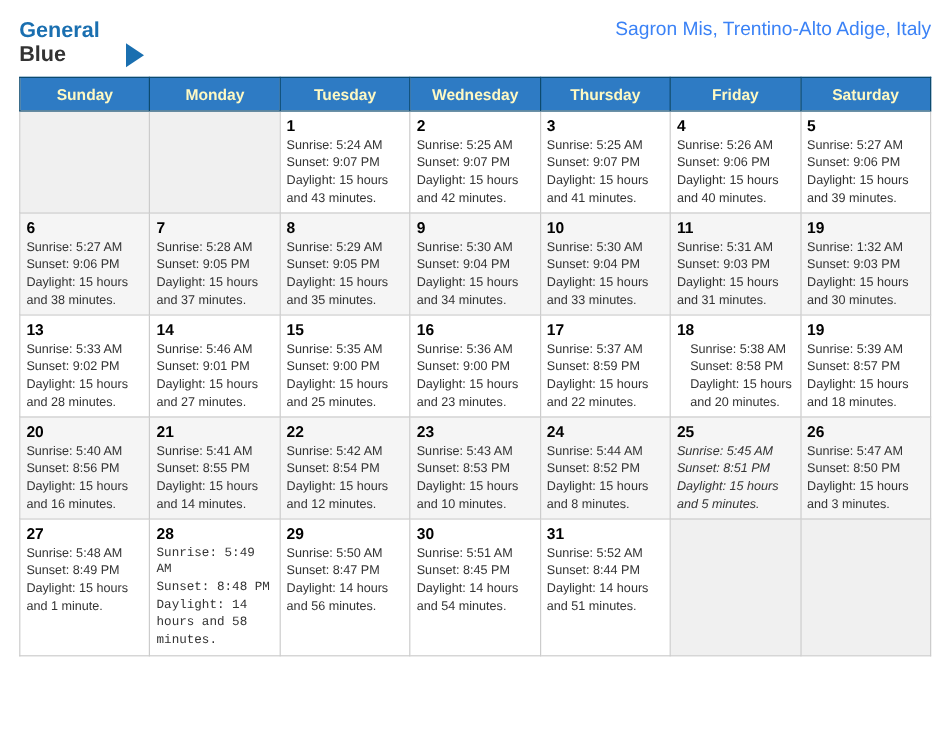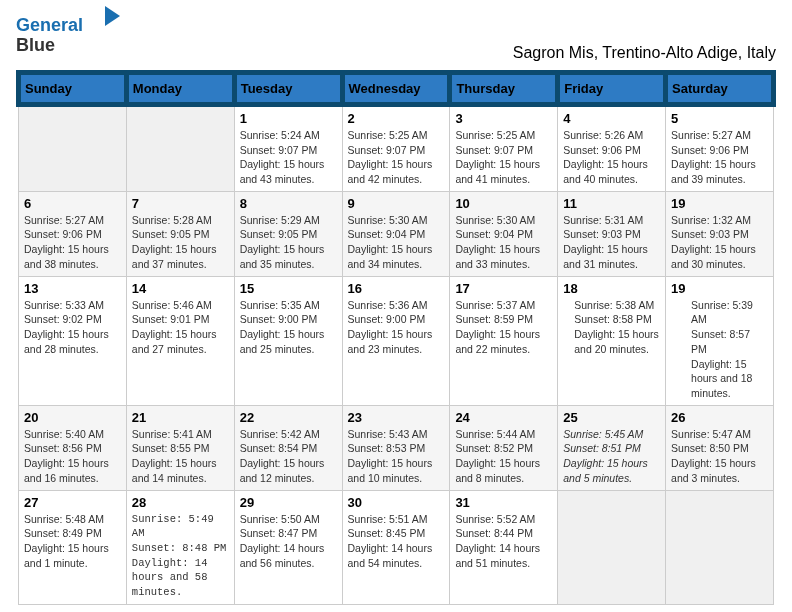--- a/index.html
+++ b/index.html
@@ -31,37 +31,36 @@
     .title-block {
       text-align: right;
     }
     .month-title {
       font-size: 36px;
       font-weight: bold;
       color: #333;
     }
     .subtitle {
       font-size: 16px;
-      color: #000000;
+      color: #3b82f6;
       font-weight: normal;
-      margin-top: 28px;
     }
     table {
       width: 100%;
       border-collapse: collapse;
       font-size: 11px;
     }
     thead tr th {
       background: #2e7bc4;
-      color: #000000;
+      color: #fef9c3;
       padding: 6px 4px;
-      text-align: left;
+      text-align: center;
       font-size: 13px;
       font-weight: bold;
-      border: 5px solid #0c4a6e;
+      border: 1px solid #0c4a6e;
     }
     tbody tr td {
       border: 1px solid #ccc;
       vertical-align: top;
       padding: 4px 5px;
       width: 14.28%;
       min-height: 80px;
       height: 85px;
     }
     .day-num {
@@ -80,21 +79,21 @@
     tbody tr:nth-child(even) td {
       background: #f5f5f5;
     }
     .empty { background: #f0f0f0 !important; }
   </style>
 </head>
 <body>
 
 <div class="header">
   <div class="logo">
-    <div style="display:flex; align-items:flex-start;gap:20px;">
+    <div style="display:flex; align-items:flex-end;gap:20px;">
       <span class="logo-text">
         <span class="blue">General</span><br>
         <span style="color:#333">Blue</span>
       </span>
       <span style="display:inline-block;width:0;height:0;border-top:10px solid transparent;border-bottom:10px solid transparent;border-left:15px solid #1a6fb0;margin-left:2px;margin-top:-10px;"></span>
     </div>
   </div>
   <div class="title-block">
     <div class="subtitle">Sagron Mis, Trentino-Alto Adige, Italy</div>
   </div>
@@ -223,21 +222,21 @@
 Daylight: 15 hours and 22 minutes.</div>
         </td>
         <td>
           <div class="day-num">18</div>
           <div class="day-info" style="white-space: pre-line; margin-left: 11px;">Sunrise: 5:38 AM
 Sunset: 8:58 PM
 Daylight: 15 hours and 20 minutes.</div>
         </td>
         <td>
           <div class="day-num">19</div>
-          <div class="day-info" style="white-space: pre-line; margin-left: 20px;">Sunrise: 5:39 AM
+          <div class="day-info" style="white-space: pre-line;">Sunrise: 5:39 AM
 Sunset: 8:57 PM
 Daylight: 15 hours and 18 minutes.</div>
         </td>
       </tr>
       <tr>
         <td>
           <div class="day-num">20</div>
           <div class="day-info" style="white-space: pre-line;">Sunrise: 5:40 AM
 Sunset: 8:56 PM
 Daylight: 15 hours and 16 minutes.</div>

